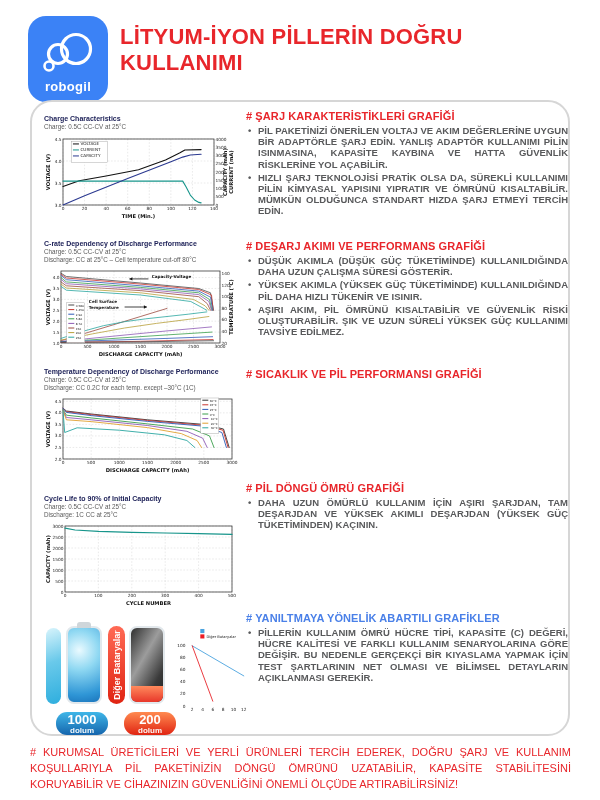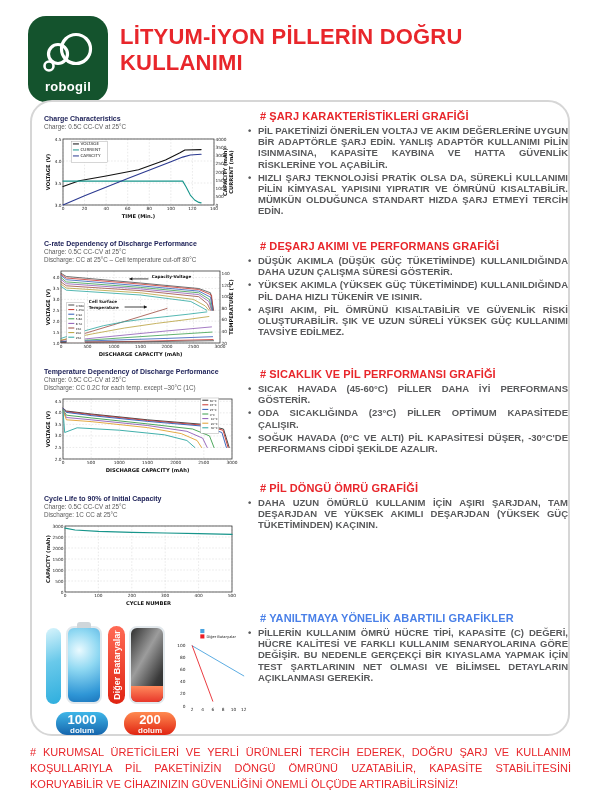--- a/index.html
+++ b/index.html
@@ -1,36 +1,36 @@
 <!DOCTYPE html>
 <html><head>
 <meta charset="utf-8">
 <style>
   html,body{margin:0;padding:0;background:#fff;}
   body{width:600px;height:800px;position:relative;font-family:"Liberation Sans",sans-serif;overflow:hidden;}
   .abs{position:absolute;}
   
-  .logo{left:28px;top:16px;width:80px;height:86px;background:#14532d;border-radius:18px;display:flex;flex-direction:column;align-items:center;justify-content:flex-end;padding-bottom:8px;box-sizing:border-box;}
+  .logo{left:28px;top:16px;width:80px;height:86px;background:#3b82f6;border-radius:18px;display:flex;flex-direction:column;align-items:center;justify-content:flex-end;padding-bottom:8px;box-sizing:border-box;}
   .logo-word{color:#fff;font-size:13px;font-weight:bold;letter-spacing:.3px;}
   .page-title{left:120px;top:24px;width:460px;color:#e8262b;font-size:22px;line-height:1.18;font-weight:800;letter-spacing:.2px;}
   
   .card{left:30px;top:100px;width:540px;height:636px;border:2px solid #d6d6d6;border-radius:22px;background:#fff;box-sizing:border-box;}
   
   .cblock{left:12px;width:212px;}
   .ctitle{font-size:7px;font-weight:bold;color:#20245a;line-height:9px;}
   .csub{font-size:6.3px;color:#5a5a5a;line-height:8px;}
   svg text{font-family:"DejaVu Sans",sans-serif;}
   .cg{stroke:#c9c9c9;stroke-width:.4;stroke-dasharray:1.6 1.6;}
   .cb{fill:none;stroke:#3c3c3c;stroke-width:.8;}
   .ct{font-size:4.3px;fill:#222;}
   .cl{font-size:5.2px;font-weight:bold;fill:#111;}
   .ca{fill:#111;}
   
   .section{left:214px;width:322px;}
-  .sec-h{font-size:11px;font-weight:800;margin:0 0 3px 14px;letter-spacing:.1px;}
+  .sec-h{font-size:11px;font-weight:800;margin:0 0 3px 0;letter-spacing:.1px;}
   .sec-h.red{color:#e8262b;} .sec-h.blue{color:#4a80e8;}
   .sec-ul{list-style:none;margin:0;padding:0;}
   .sec-ul li{position:relative;padding-left:12px;font-size:9.5px;font-weight:bold;color:#58595b;line-height:11.2px;text-align:justify;margin-bottom:2px;}
   .sec-ul li:before{content:"•";position:absolute;left:2px;top:0;color:#58595b;}
   
   .capsule{border-radius:9px;background:linear-gradient(160deg,#d8f4fc 0%,#69c9ea 45%,#2eaede 100%);}
   .bat{border-radius:8px;border:2px solid #e2e8ec;box-sizing:border-box;}
   .bat-cap{position:absolute;top:-6px;left:50%;transform:translateX(-50%);width:14px;height:6px;background:#cfd6da;border-radius:3px 3px 0 0;}
   .bat-blue{background:radial-gradient(circle at 35% 30%,#eafaff 0%,#8fd8f2 35%,#2f96d6 80%,#1b75bc 100%);}
   .bat-dark{background:linear-gradient(120deg,#2e2e2e 0%,#9c9c9c 40%,#3a3a3a 75%,#222 100%);overflow:hidden;}
@@ -351,25 +351,20 @@
   <div class="abs section" style="top:138px;">
     <h3 class="sec-h red"># DEŞARJ AKIMI VE PERFORMANS GRAFİĞİ</h3>
     <ul class="sec-ul">
       <li>DÜŞÜK AKIMLA (DÜŞÜK GÜÇ TÜKETİMİNDE) KULLANILDIĞINDA DAHA UZUN ÇALIŞMA SÜRESİ GÖSTERİR.</li>
       <li>YÜKSEK AKIMLA (YÜKSEK GÜÇ TÜKETİMİNDE) KULLANILDIĞINDA PİL DAHA HIZLI TÜKENİR VE ISINIR.</li>
       <li>AŞIRI AKIM, PİL ÖMRÜNÜ KISALTABİLİR VE GÜVENLİK RİSKİ OLUŞTURABİLİR. ŞIK VE UZUN SÜRELİ YÜKSEK GÜÇ KULLANIMI TAVSİYE EDİLMEZ.</li>
     </ul>
   </div>
   <div class="abs section" style="top:266px;">
     <h3 class="sec-h red"># SICAKLIK VE PİL PERFORMANSI GRAFİĞİ</h3>
-    <ul class="sec-ul">
-      <li>SICAK HAVADA (45-60°C) PİLLER DAHA İYİ PERFORMANS GÖSTERİR.</li>
-      <li>ODA SICAKLIĞINDA (23°C) PİLLER OPTİMUM KAPASİTEDE ÇALIŞIR.</li>
-      <li>SOĞUK HAVADA (0°C VE ALTI) PİL KAPASİTESİ DÜŞER, -30°C'DE PERFORMANS CİDDİ ŞEKİLDE AZALIR.</li>
-    </ul>
   </div>
   <div class="abs section" style="top:380px;">
     <h3 class="sec-h red"># PİL DÖNGÜ ÖMRÜ GRAFİĞİ</h3>
     <ul class="sec-ul">
       <li>DAHA UZUN ÖMÜRLÜ KULLANIM İÇİN AŞIRI ŞARJDAN, TAM DEŞARJDAN VE YÜKSEK AKIMLI DEŞARJDAN (YÜKSEK GÜÇ TÜKETİMİNDEN) KAÇININ.</li>
     </ul>
   </div>
   <div class="abs section" style="top:510px;">
     <h3 class="sec-h blue"># YANILTMAYA YÖNELİK ABARTILI GRAFİKLER</h3>
     <ul class="sec-ul">

